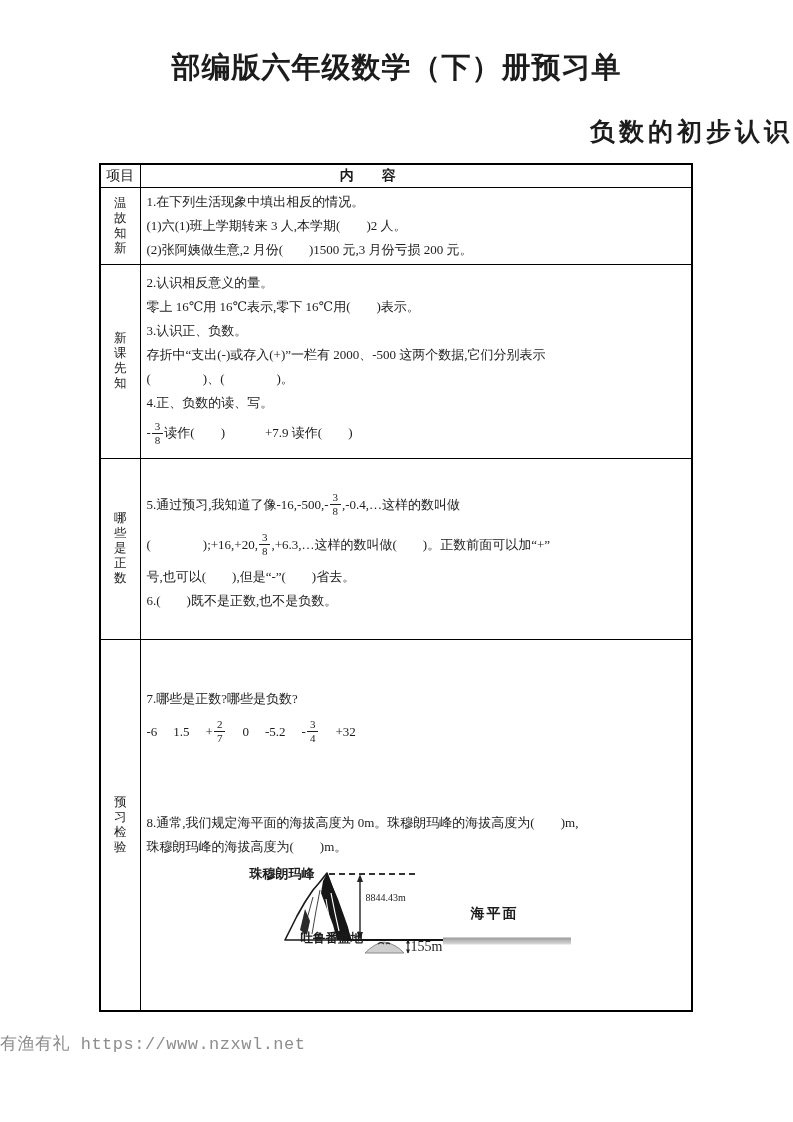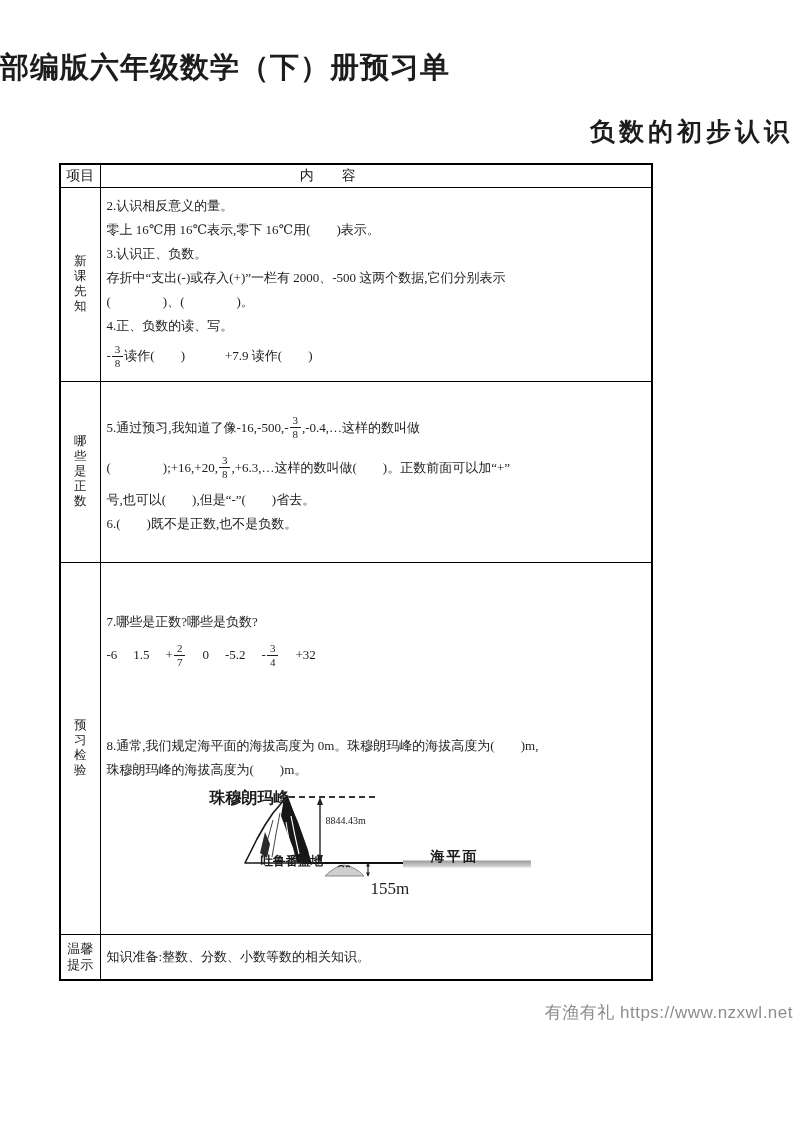--- a/index.html
+++ b/index.html
@@ -3,75 +3,75 @@
 <meta charset="utf-8">
 <style>
   * { margin:0; padding:0; box-sizing:border-box; }
   html,body { width:793px; height:1122px; background:#ffffff; overflow:hidden; }
   body {
     font-family:"Liberation Serif","DejaVu Serif",serif;
     color:#1c1c1c;
     padding-top:50px;
   }
   .title {
-    font-size:29px; font-weight:bold; line-height:35px;
+    text-align:center; font-size:29px; font-weight:bold; line-height:35px;
     letter-spacing:1px;
   }
   .subtitle {
     text-align:right; font-size:25px; font-weight:bold; line-height:30px;
     margin-top:32px; letter-spacing:4px;
   }
   table.sheet {
     border-collapse:collapse; table-layout:fixed;
-    width:594px; margin-left:59px; margin-top:16px;
+    width:594px; margin-left:99px; margin-top:16px;
     border:2px solid #000;
   }
   table.sheet td { border:1px solid #000; vertical-align:middle; }
   td.labelcell { text-align:center; }
   .vlabel {
     width:1em; margin:0 auto; font-size:12.5px; line-height:15px;
     word-break:break-all; text-align:center;
   }
   .vlabel2 {
     width:2em; margin:0 auto; font-size:13px; line-height:16px;
     word-break:break-all; text-align:center;
   }
   .r-head   { height:23px; }
   .r-review { height:72px; }
   .r-preview{ height:194px; }
   .r-mind   { height:181px; }
   .r-check  { height:372px; }
   .r-tips   { height:46px; }
   .headcell { text-align:center; font-size:14px; line-height:20px; }
   .headcell.item { }
-  .headcell.content span { display:inline-block; transform:translateX(-48px); }
+  .headcell.content span { display:inline-block; transform:translateX(-48px);font-weight:bold; }
   td.contentcell { padding:2px 4px 2px 6px; font-size:13px; }
   .ln { line-height:24px; white-space:nowrap; }
   .lnf { height:36px; display:flex; align-items:center; white-space:nowrap; }
   .frac {
     display:inline-block; vertical-align:-0.55em; text-align:center;
     line-height:1; font-size:11px; margin:0 1px; font-family:inherit;
   }
   .frac .fnum { display:block; padding:0 3px 1px; border-bottom:1px solid #1c1c1c; }
   .frac .fden { display:block; padding-top:1px; }
   .numline { display:flex; align-items:center; gap:16px; height:34px; margin-top:4px; white-space:nowrap; }
   .numline > span { display:inline-flex; align-items:center; }
   .spacer64 { height:62px; }
   .gap40 { display:inline-block; width:40px; }
   .diagram { position:relative; width:452px; height:100px; margin-left:100px; margin-top:4px; }
   .diagram svg { position:absolute; left:0; top:0; }
   .dg-label { position:absolute; white-space:nowrap; }
-  .dg-peak   { left:3px;   top:2px;  font-size:16px; font-weight:bold; }
+  .dg-peak   { left:3px;   top:2px;  font-size:13px; font-weight:bold; }
   .dg-height { left:119px; top:29px; font-size:10px; }
-  .dg-sea    { left:224px; top:62px; font-size:14px; font-weight:bold; letter-spacing:2px;text-align:right; }
+  .dg-sea    { left:224px; top:42px; font-size:14px; font-weight:bold; letter-spacing:2px;text-align:right; }
   .dg-basin  { left:54px;  top:67px; font-size:12.5px; font-weight:bold; }
-  .dg-155    { left:164px; top:93px; font-size:17px; }
+  .dg-155    { left:164px; top:76px; font-size:14px; }
   .footer {
-    text-align:right; margin-top:20px;
-    font-family:Liberation Sans, sans-serif;
+    text-align:left; margin-top:20px;
+    font-family:Liberation Mono, monospace;
     font-size:17px; color:#8d8d8d; letter-spacing:0.5px;
   }
 </style>
 </head>
 <body>
 
 <div class="title">部编版六年级数学（下）册预习单</div>
 <div class="subtitle">负数的初步认识</div>
 
 <table class="sheet">
@@ -79,20 +79,30 @@
       <col style="width:40px">
       <col>
     </colgroup>
 
   <tbody>
       <tr class="r-head">
     <td class="headcell item">项目</td>
     <td class="headcell content"><span>内　　容</span></td>
   </tr>
 
+  <tr class="r-review">
+    <td class="labelcell">
+      <div class="vlabel">温故知新</div>
+    </td>
+    <td class="contentcell">
+      <div class="ln">1.在下列生活现象中填出相反的情况。</div>
+      <div class="ln">(1)六(1)班上学期转来 3 人,本学期(　　)2 人。</div>
+      <div class="ln">(2)张阿姨做生意,2 月份(　　)1500 元,3 月份亏损 200 元。</div>
+    </td>
+  </tr>
 
   <tr class="r-preview">
     <td class="labelcell">
       <div class="vlabel">新课先知</div>
     </td>
     <td class="contentcell">
       <div class="ln">2.认识相反意义的量。</div>
       <div class="ln">零上 16℃用 16℃表示,零下 16℃用(　　)表示。</div>
       <div class="ln">3.认识正、负数。</div>
       <div class="ln">存折中“支出(-)或存入(+)”一栏有 2000、-500 这两个数据,它们分别表示</div>
@@ -203,24 +213,16 @@
         </svg>
         <div class="dg-label dg-peak">珠穆朗玛峰</div>
         <div class="dg-label dg-height">8844.43m</div>
         <div class="dg-label dg-sea">海平面</div>
         <div class="dg-label dg-basin">吐鲁番盆地</div>
         <div class="dg-label dg-155">155m</div>
       </div>
     </td>
   </tr>
 
-  <tr class="r-tips">
-    <td class="labelcell">
-      <div class="vlabel2">温馨提示</div>
-    </td>
-    <td class="contentcell">
-      <div class="ln">知识准备:整数、分数、小数等数的相关知识。</div>
-    </td>
-  </tr>
 </tbody>
   </table>
 
 <div class="footer">有渔有礼 https://www.nzxwl.net</div>
 
 </body></html>

